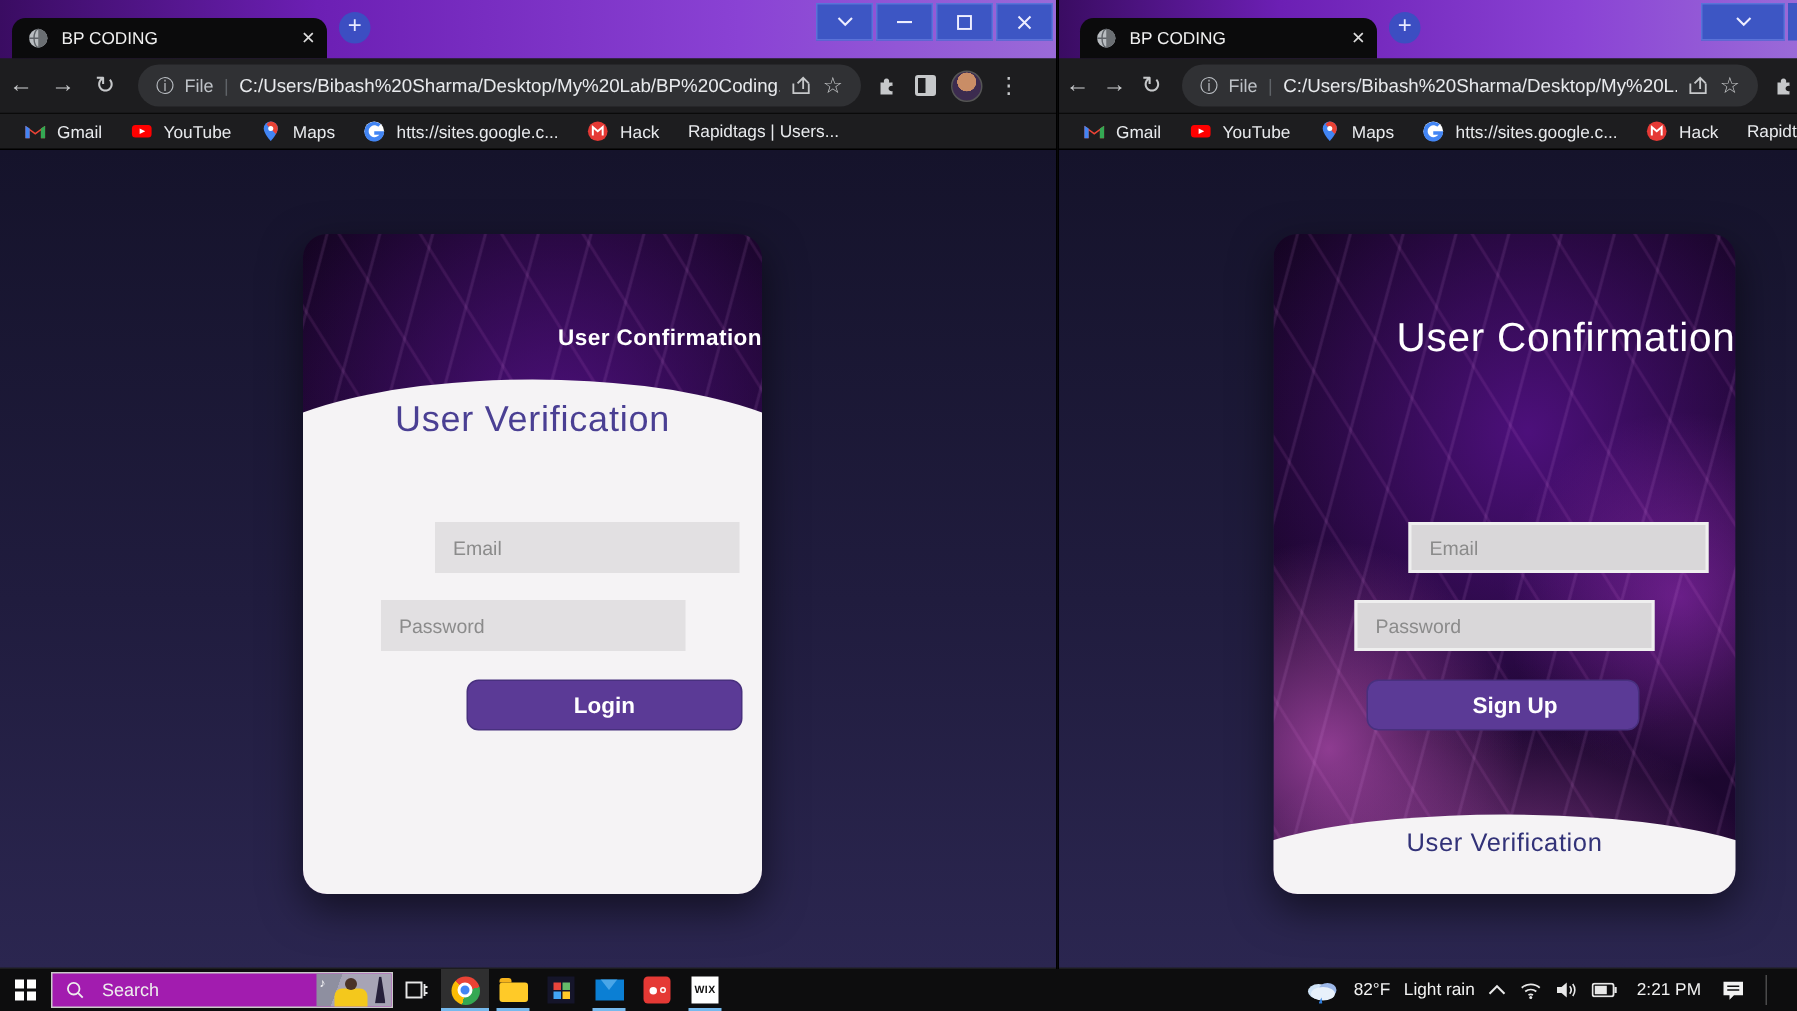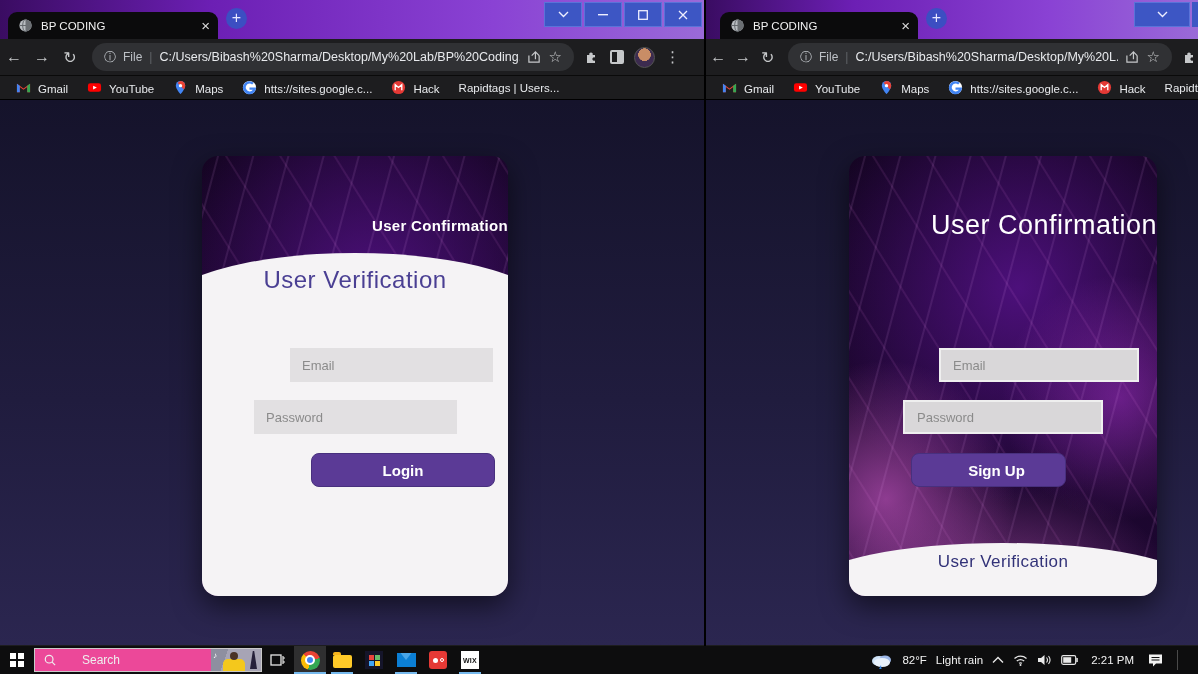--- a/index.html
+++ b/index.html
@@ -73,34 +73,34 @@
   .fld { position:absolute; height:34px; border:0; background:#e2e0e2; color:#555;
     font-size:13px; padding:0 12px; font-family:"Liberation Sans",sans-serif; outline:none; }
   .fld::placeholder { color:#8b8b8b; opacity:1; }
   .card-left .fld { left:52px; width:203px; }
   .card-right .fld { left:54px; width:200px; background:#d9d7d9; border:2px solid #efefef; color:#666; }
   .fld.r1 { top:140px; } .fld.r2 { top:192px;margin-left:36px; } .fld.r3 { top:244px; }
   .submit { position:absolute; top:297px; height:34px; background:#5b3a96; border:1px solid #48307e;
     border-radius:8px; color:#fff; font-weight:700; font-size:15px;
     font-family:"Liberation Sans",sans-serif; }
   .card-left  .submit { left:61px; width:184px;margin-left:48px; }
-  .card-right .submit { left:62px; width:155px;padding-left:16px; }
+  .card-right .submit { left:62px; width:182px;padding-left:16px; }
   .white-footer { position:absolute; left:-34px; right:-34px; bottom:0; height:53px;
     background:#f5f3f5; border-radius:50% 50% 0 0 / 40px 40px 0 0; }
   .footer-title { position:absolute; left:0; right:0; top:12px; text-align:center;
     color:#323278; font-size:17px; letter-spacing:.4px; }
 
   
   .taskbar { position:absolute; left:0; bottom:0; width:1198px; height:28px; background:#0d0d0e;
     display:flex; align-items:center; color:#fff; }
   .startbtn { width:34px; height:28px; display:flex; align-items:center; justify-content:center; }
   .winlogo { width:14px; height:14px; display:grid; grid-template-columns:1fr 1fr; gap:1.5px; }
   .winlogo i { background:#fff; }
-  .searchbox { width:228px; height:24px; background:#ec4899; border:1.5px solid #c9c9c9;
-    display:flex; align-items:center; gap:26px; padding-left:9px; position:relative; overflow:hidden;text-align:center; }
+  .searchbox { width:228px; height:24px; background:#a21caf; border:1.5px solid #c9c9c9;
+    display:flex; align-items:center; gap:12px; padding-left:9px; position:relative; overflow:hidden;text-align:center; }
   .searchbox .stext { font-size:12px; color:#eee; }
   .simg { position:absolute; right:0; top:0; bottom:0; width:50px;
     background:linear-gradient(110deg,#8e8fa0 0 30%,#a7a4b5 30% 100%); }
   .simg .body { position:absolute; left:12px; bottom:-2px; width:22px; height:14px;
     background:#f4c81c; border-radius:5px 5px 0 0; }
   .simg .head { position:absolute; left:19px; top:3px; width:8px; height:8px;
     border-radius:50%; background:#4a3226; }
   .simg .note { position:absolute; left:2px; top:2px; color:#fff; font-size:8px; }
   .simg .sil { position:absolute; right:4px; top:2px; width:7px; height:18px;
     background:#26203a; clip-path:polygon(40% 0,60% 0,100% 100%,0 100%); }

